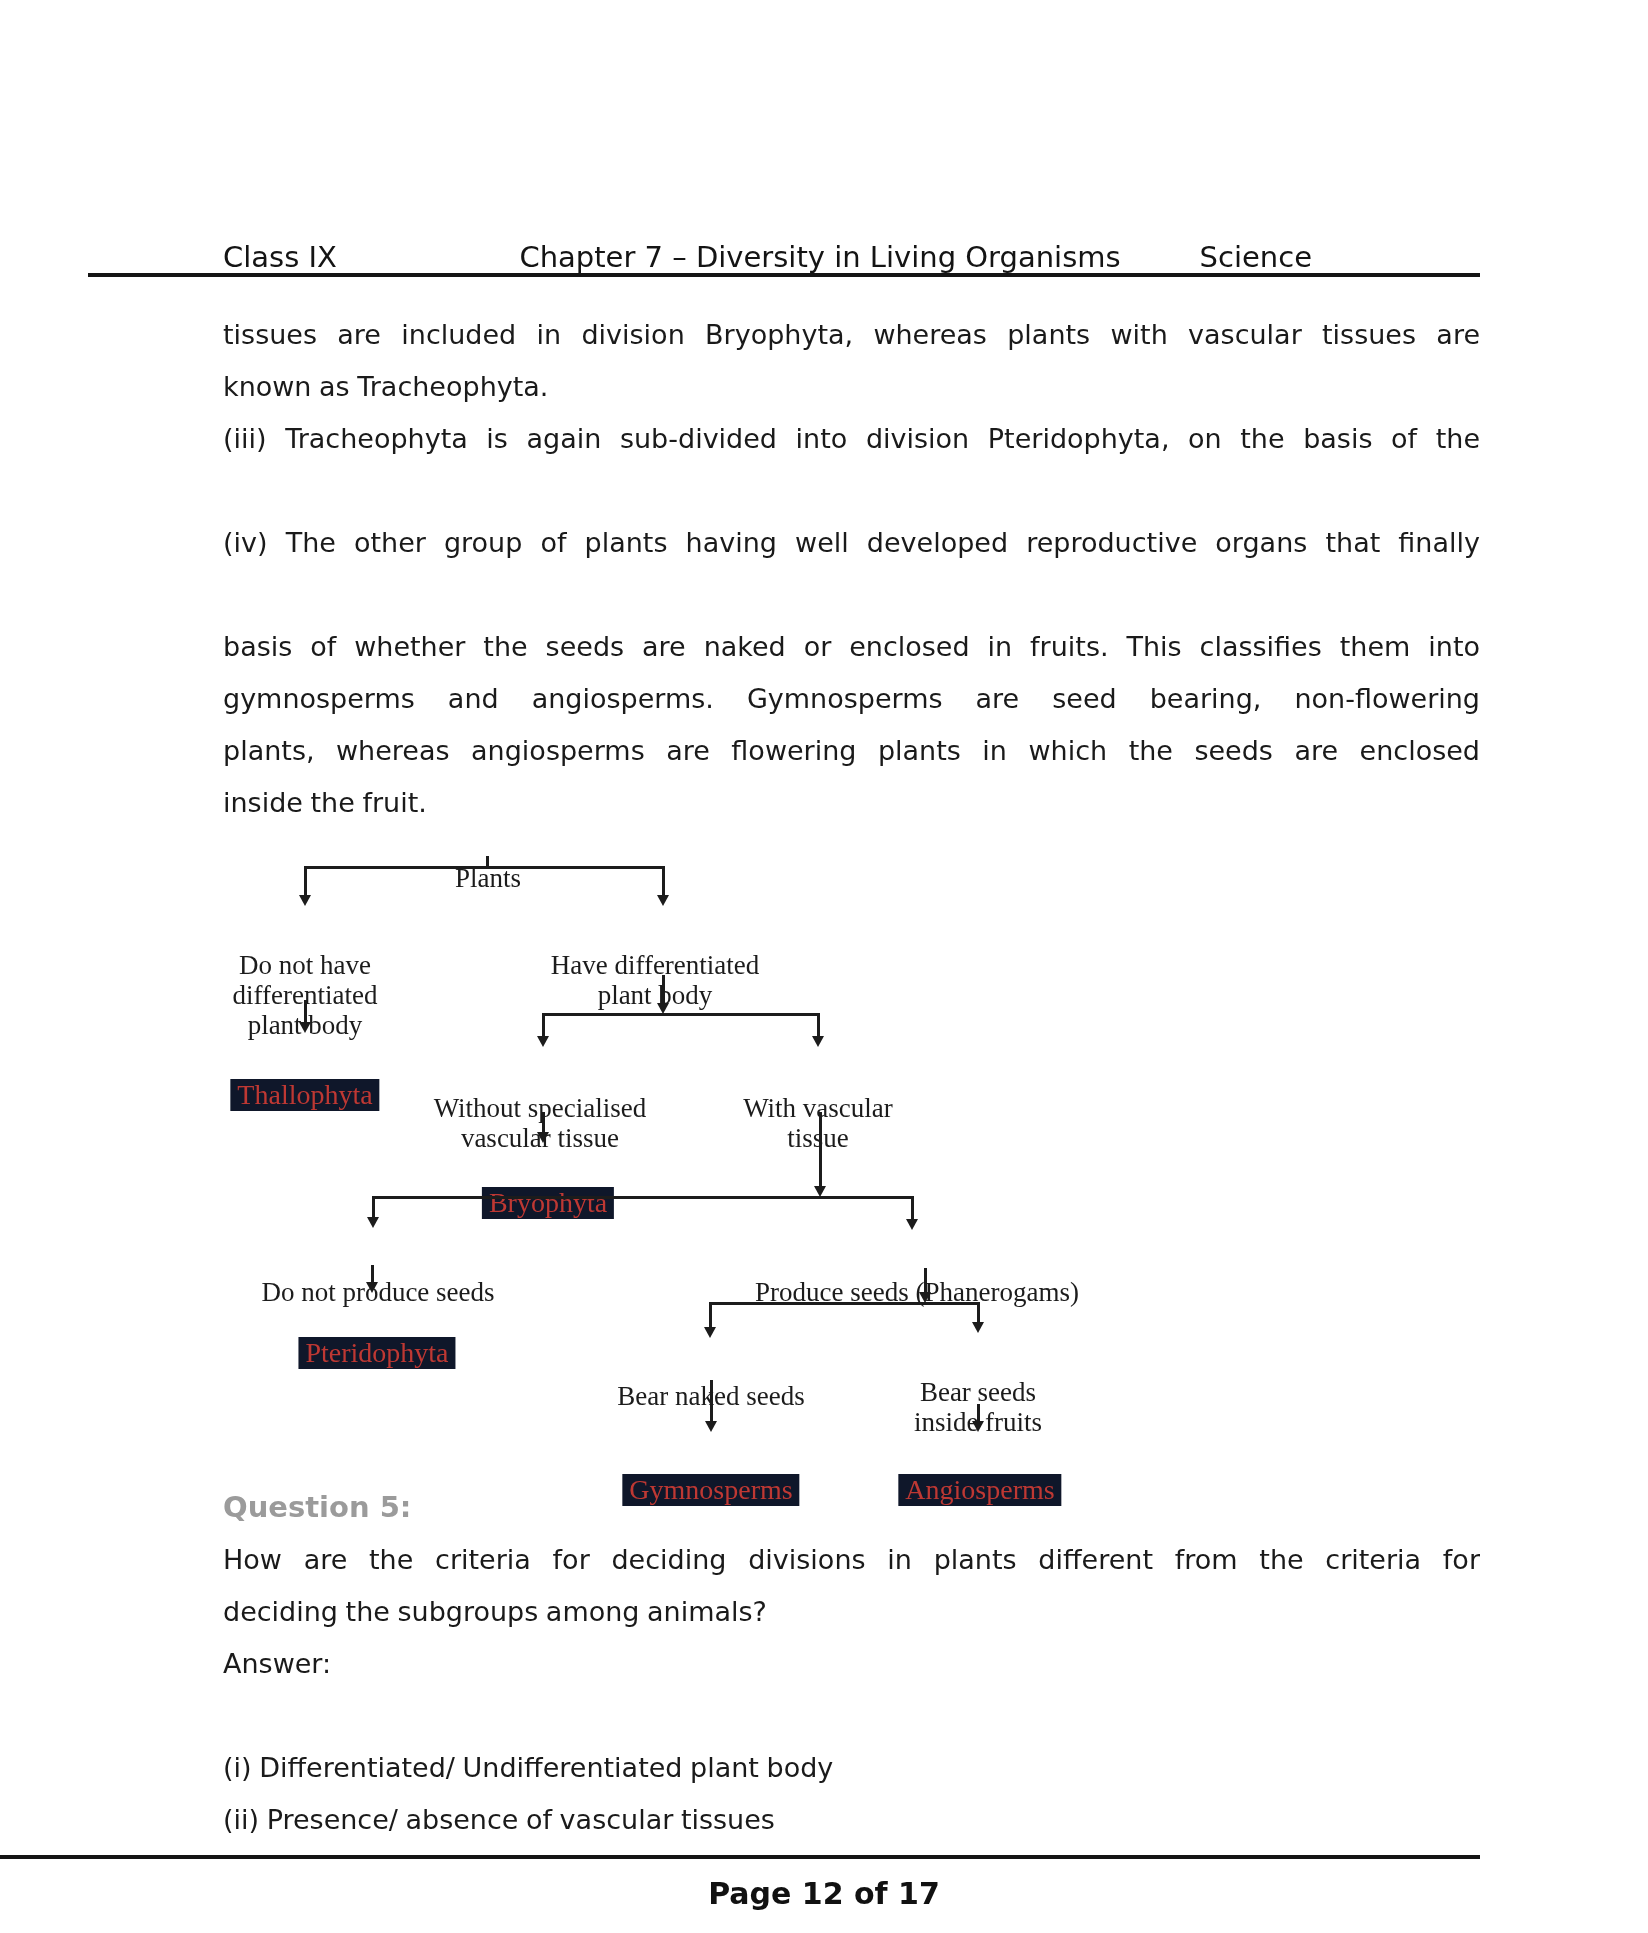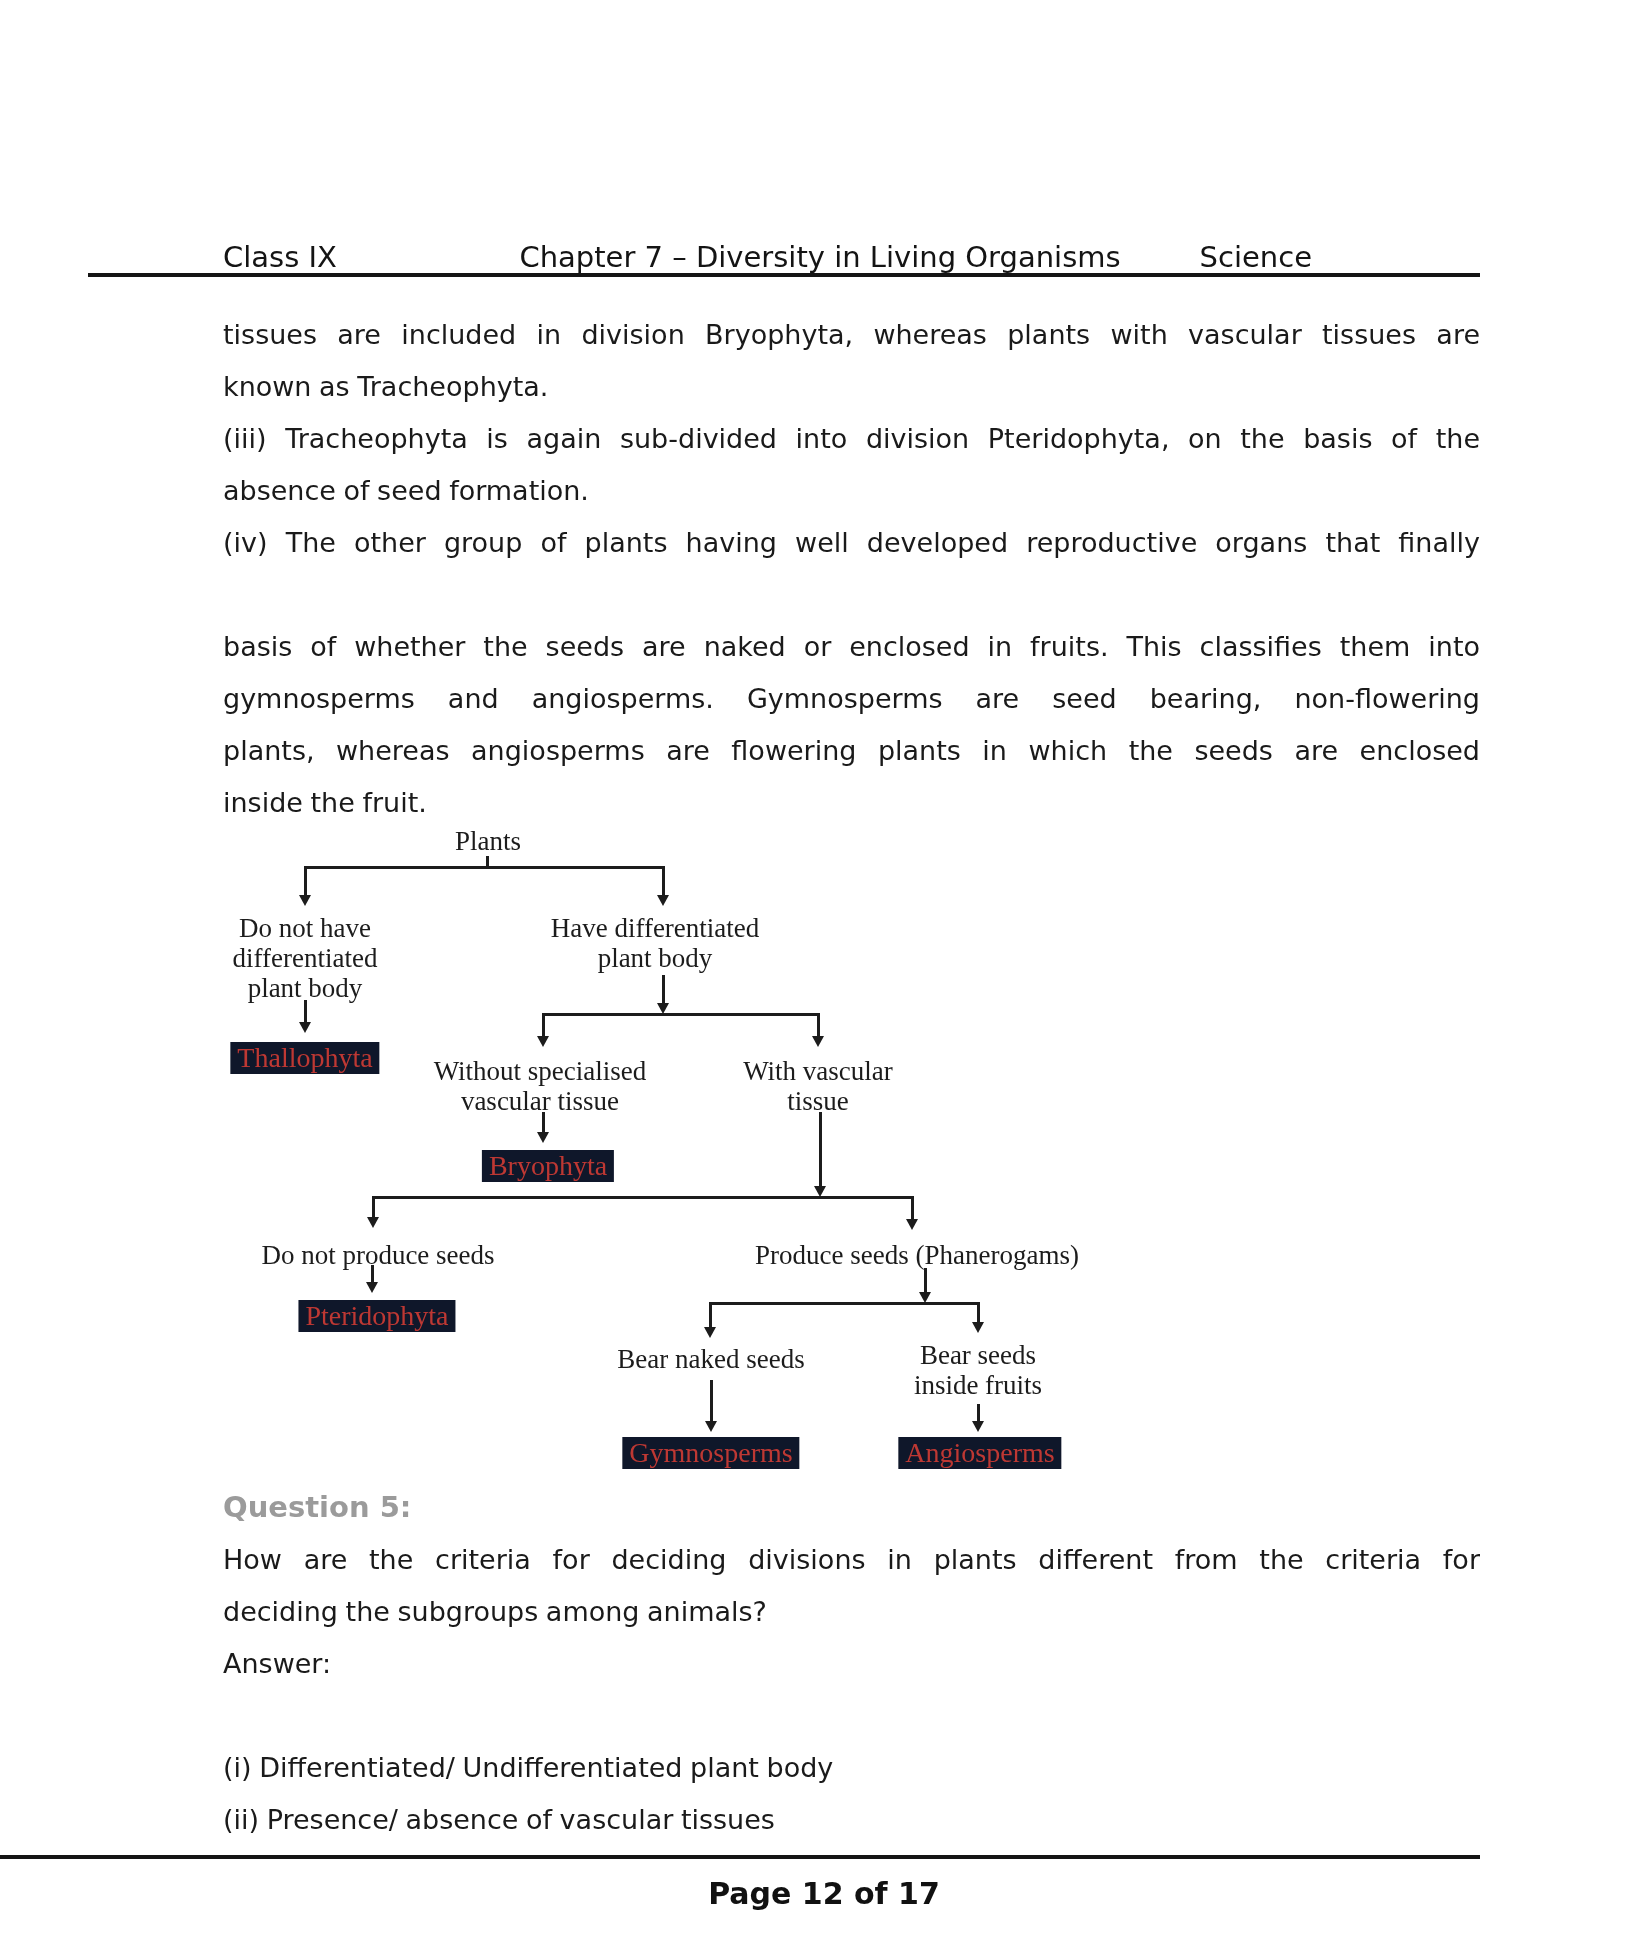--- a/index.html
+++ b/index.html
@@ -19,21 +19,21 @@
     font-size:27px; line-height:36px; word-spacing:-1px; white-space:normal;
   }
   .jl { text-align:justify; text-align-last:justify; }
   .ll { text-align:left; }
   
   .qhead { position:absolute; left:223px; font-size:29px; font-weight:bold; color:#9b9b9b; }
   
   .dnode {
     position:absolute; transform:translateX(-50%);
     font-family:"Liberation Serif", serif; font-size:27px; line-height:30px;
-    color:#1c1c1c; text-align:center; white-space:pre-line;
+    color:#1c1c1c; text-align:center; white-space:pre-line;margin-top:37px;
   }
   .dred {
     font-size:28px; color:#be3833; background:#0f172a; padding:1px 7px; white-space:nowrap;
   }
   .vline { position:absolute; width:3px; background:#1c1c1c; }
   .hline { position:absolute; height:3px; background:#1c1c1c; }
   .ahead {
     position:absolute; width:0; height:0;
     border-left:6px solid transparent; border-right:6px solid transparent;
     border-top:11px solid #1c1c1c;
@@ -51,21 +51,20 @@
 <div class="page">
 
   <div class="hdr-item hdr-class">Class IX</div>
   <div class="hdr-item hdr-chapter">Chapter 7 – Diversity in Living Organisms</div>
   <div class="hdr-item hdr-subject">Science</div>
   <div class="hdr-rule"></div>
 
   <div class="bodyline jl" style="top:317px">tissues are included in division Bryophyta, whereas plants with vascular tissues are</div>
   <div class="bodyline ll" style="top:369px">known as Tracheophyta.</div>
   <div class="bodyline jl" style="top:421px">(iii) Tracheophyta is again sub-divided into division Pteridophyta, on the basis of the</div>
-  <div class="bodyline ll" style="top:473px">absence of seed formation.</div>
   <div class="bodyline jl" style="top:525px">(iv) The other group of plants having well developed reproductive organs that finally</div>
   <div class="bodyline jl" style="top:629px">basis of whether the seeds are naked or enclosed in fruits. This classifies them into</div>
   <div class="bodyline jl" style="top:681px">gymnosperms and angiosperms. Gymnosperms are seed bearing, non-flowering</div>
   <div class="bodyline jl" style="top:733px">plants, whereas angiosperms are flowering plants in which the seeds are enclosed</div>
   <div class="bodyline ll" style="top:785px">inside the fruit.</div>
 
   <div>
 
     <div class="dnode" style="left:488px; top:826px">Plants</div>
     <div class="dnode" style="left:305px; top:913px">Do not have

